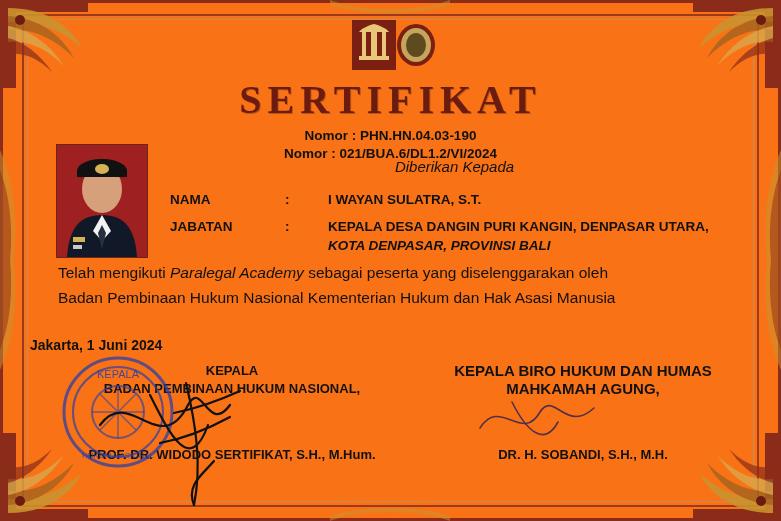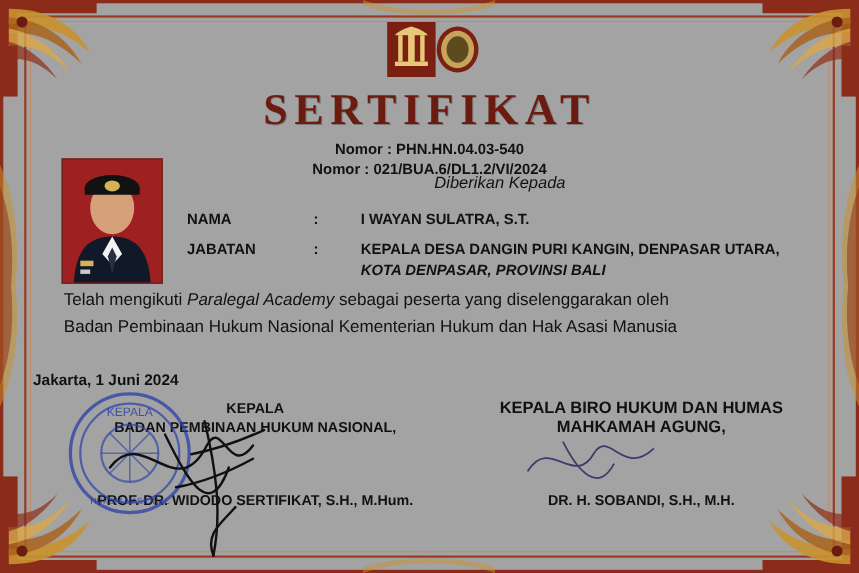--- a/index.html
+++ b/index.html
@@ -4,21 +4,21 @@
 <style>
   html, body {
     margin: 0;
     padding: 0;
     background: #ffffff;
   }
   #page {
     position: relative;
     width: 781px;
     height: 521px;
-    background: #a3a3a3;
+    background: #f97316;
     overflow: hidden;
     font-family: "Liberation Sans", sans-serif;
     color: #111111;
   }
 
   
   .border-frame {
     position: absolute;
     left: 0; top: 0;
     width: 781px; height: 521px;
@@ -310,21 +310,21 @@
         </g>
         <ellipse cx="90" cy="27" rx="19" ry="21" fill="#7a1f12"></ellipse>
         <ellipse cx="90" cy="27" rx="15" ry="17" fill="#c7a45c"></ellipse>
         <ellipse cx="90" cy="27" rx="10" ry="12" fill="#5d4a1f"></ellipse>
       </svg>
     </div>
 
     <div class="title">SERTIFIKAT</div>
 
     <div class="nomor-block">
-      <div>Nomor : PHN.HN.04.03-540</div>
+      <div>Nomor : PHN.HN.04.03-190</div>
       <div>Nomor : 021/BUA.6/DL1.2/VI/2024</div>
     </div>
 
     <div class="photo">
       <svg width="90" height="112" viewBox="0 0 90 112">
         <rect width="90" height="112" fill="#9e2020"></rect>
         <ellipse cx="45" cy="44" rx="20" ry="24" fill="#d6a07a"></ellipse>
         <path d="M24 34 C24 22 66 22 66 34 L66 30 C66 22 56 16 45 16 C34 16 24 22 24 30 Z" fill="#1d1d1d"></path>
         <path d="M20 32 L70 32 L70 26 C70 20 60 14 45 14 C30 14 20 20 20 26 Z" fill="#111111"></path>
         <ellipse cx="45" cy="24" rx="7" ry="5" fill="#d6b257"></ellipse>

